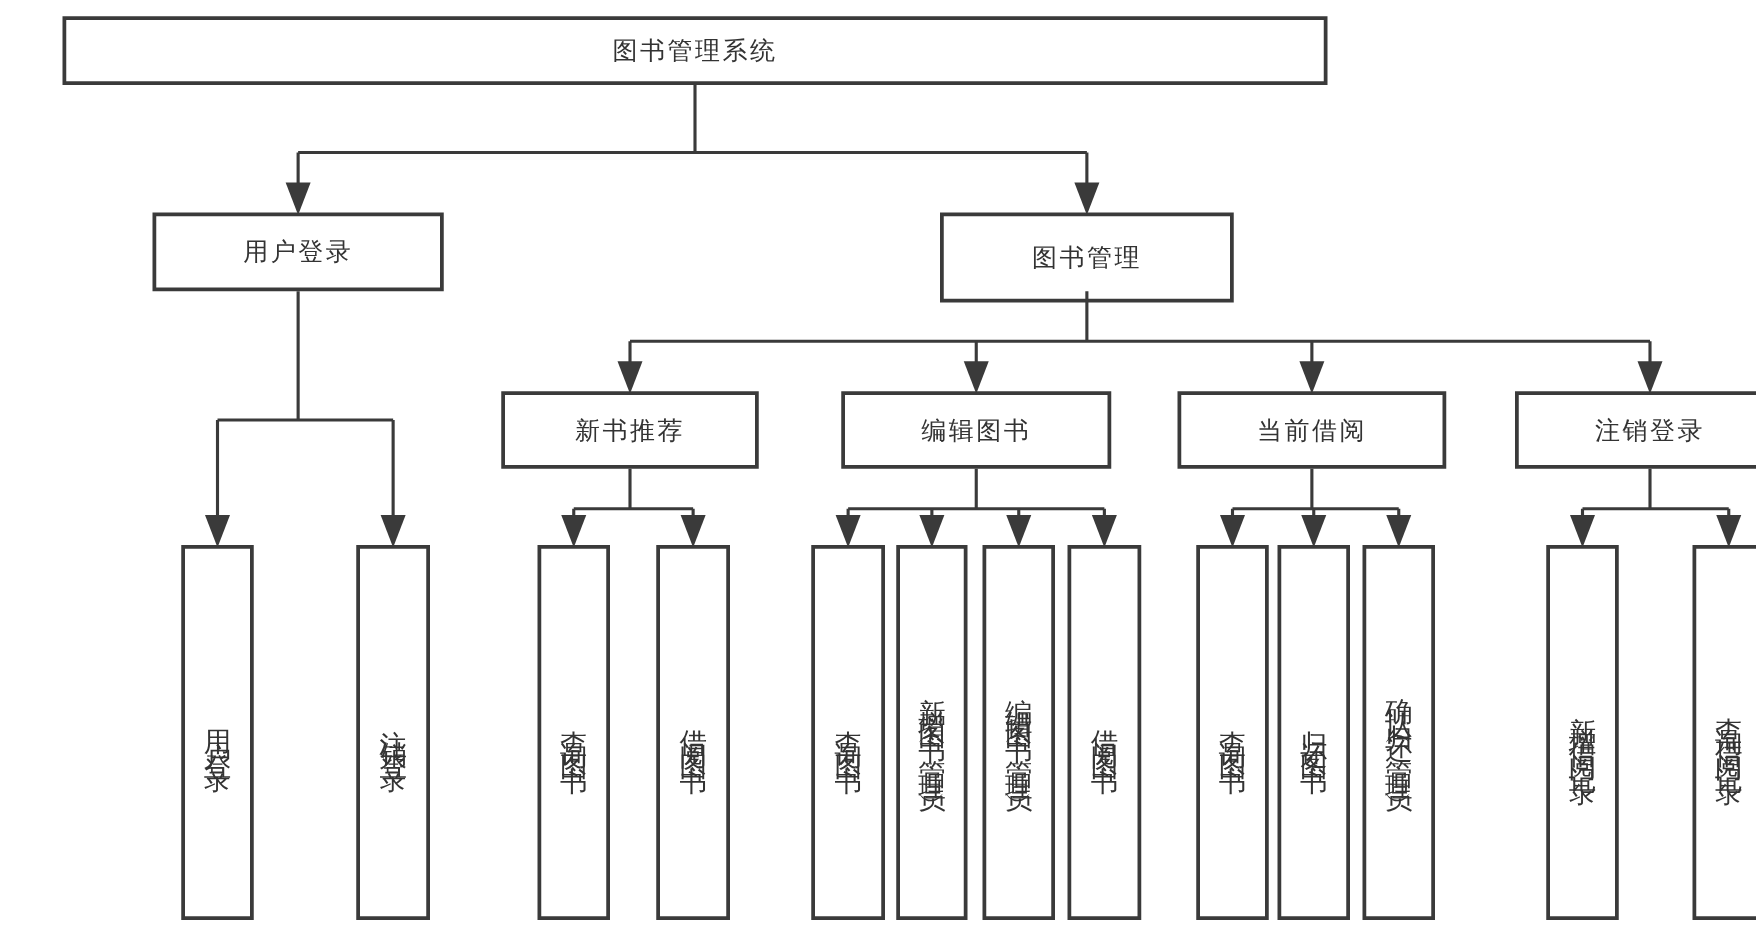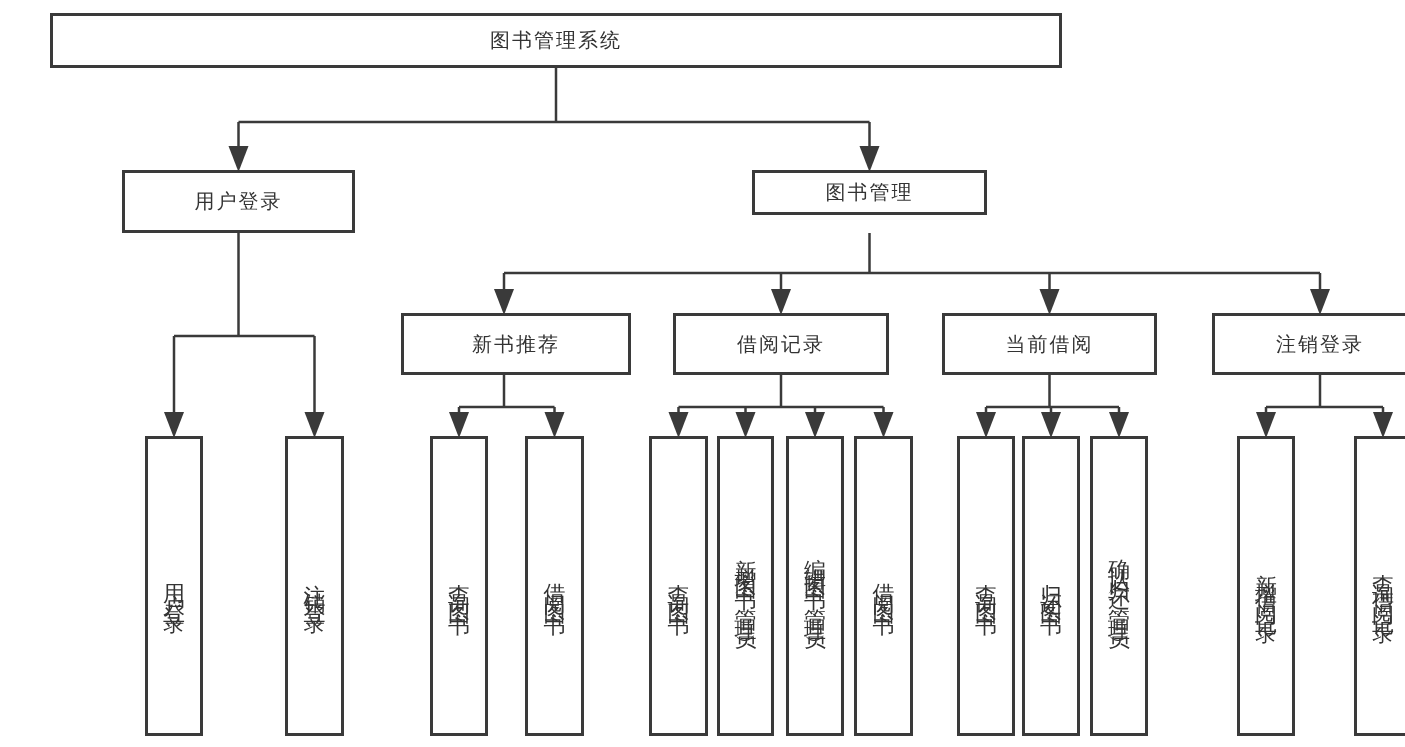--- a/index.html
+++ b/index.html
@@ -48,24 +48,24 @@
   }
 </style>
 </head>
 <body>
 
 <div class="canvas">
 
   <div class="box h-label" id="root" style="left: 10px; top: 13px; width: 1012px; height: 55px;">图书管理系统</div>
 
   <div class="box h-label" id="b0" style="left: 82px; top: 170px; width: 233px; height: 63px;">用户登录</div>
-  <div class="box h-label" id="b1" style="left: 712px; top: 170px; width: 235px; height: 45px;">图书管理</div>
+  <div class="box h-label" id="b1" style="left: 712px; top: 170px; width: 235px; height: 72px;">图书管理</div>
 
-  <div class="box h-label" id="g0" style="left: 361px; top: 313px; width: 230px; height: 62px;">新书推荐</div>
-  <div class="box h-label" id="g1" style="left: 633px; top: 313px; width: 216px; height: 62px;">借阅记录</div>
+  <div class="box h-label" id="g0" style="left: 361px; top: 313px; width: 206px; height: 62px;">新书推荐</div>
+  <div class="box h-label" id="g1" style="left: 633px; top: 313px; width: 216px; height: 62px;">编辑图书</div>
   <div class="box h-label" id="g2" style="left: 902px; top: 313px; width: 215px; height: 62px; font-family: Liberation Serif, serif;">当前借阅</div>
   <div class="box h-label" id="g3" style="left: 1172px; top: 313px; width: 216px; height: 62px;">注销登录</div>
 
   <div class="box v-label" id="l00" style="left: 105px; top: 436px; width: 58px; height: 300px;">用户登录</div>
   <div class="box v-label" id="l01" style="left: 245px; top: 436px; width: 59px; height: 300px;">注销登录</div>
 
   <div class="box v-label" id="l10" style="left: 390px; top: 436px; width: 58px; height: 300px;">查询图书</div>
   <div class="box v-label" id="l11" style="left: 485px; top: 436px; width: 59px; height: 300px;">借阅图书</div>
 
   <div class="box v-label" id="l20" style="left: 609px; top: 436px; width: 59px; height: 300px;">查询图书</div>

